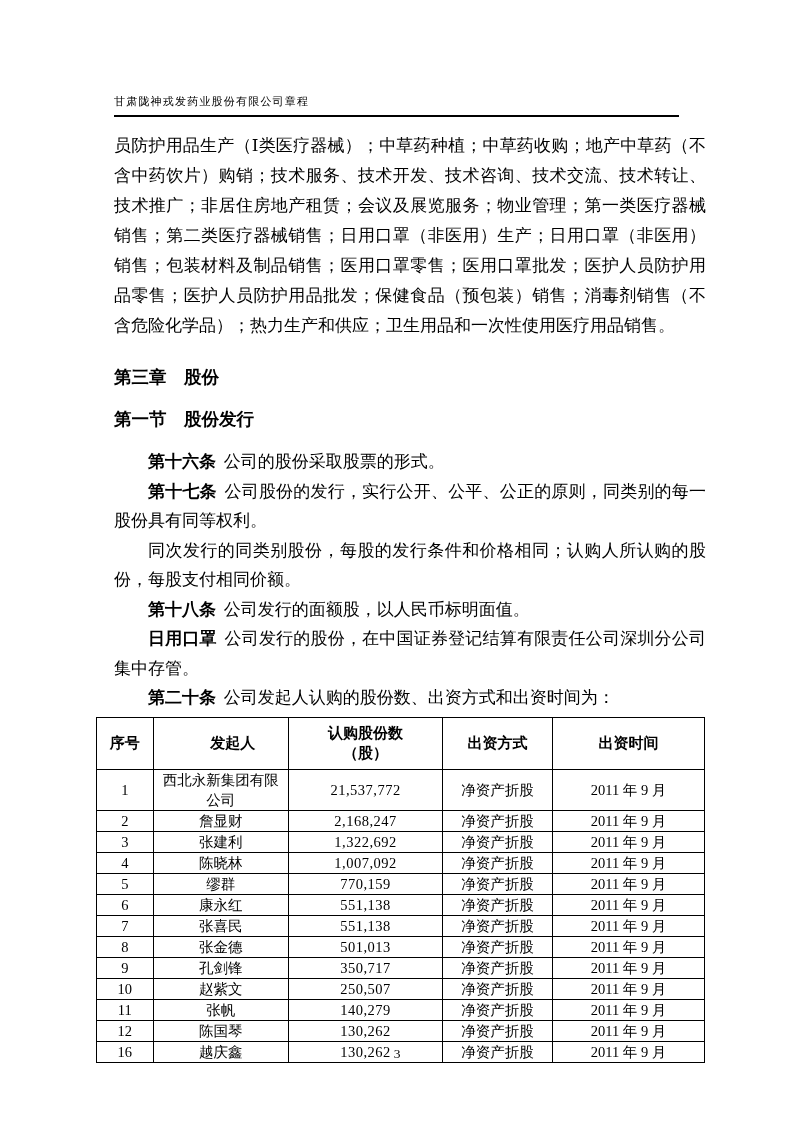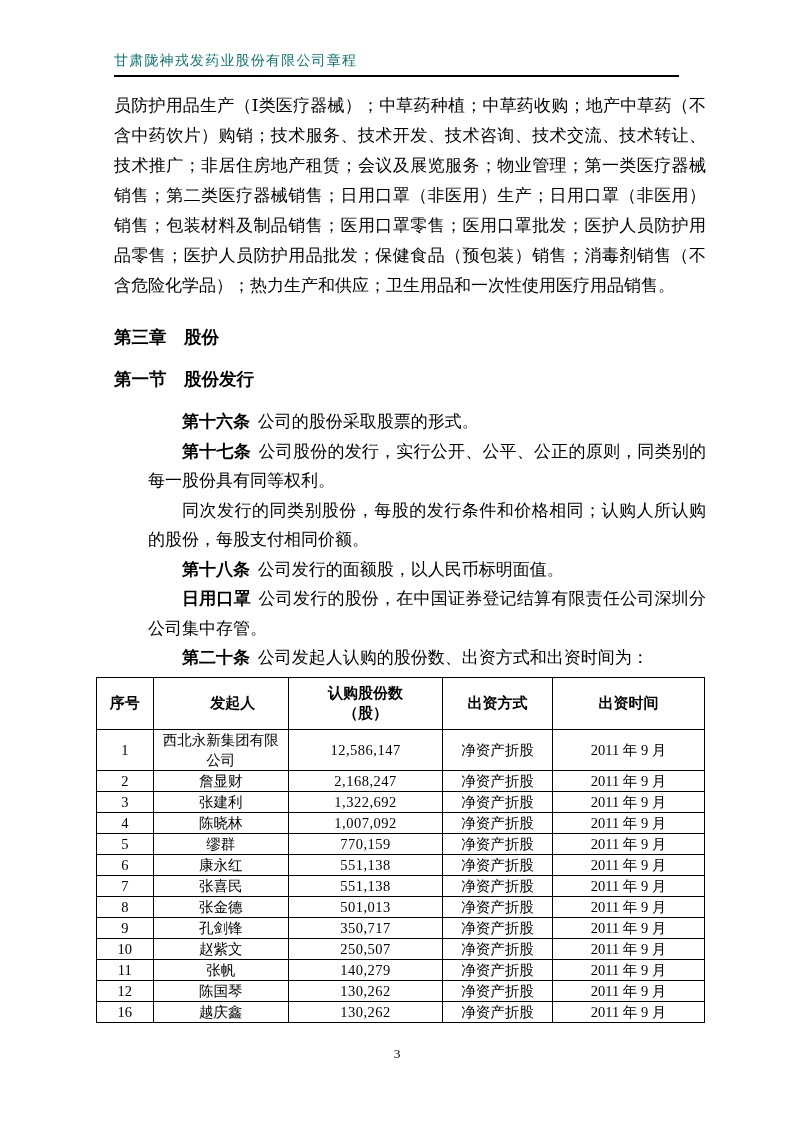--- a/index.html
+++ b/index.html
@@ -11,24 +11,25 @@
   }
   .page {
     position: relative;
     width: 794px; height: 1122px;
     background: #ffffff;
     padding: 52px 88px 0 114px;
     overflow: hidden;
   }
   
   .header-text {
-    font-size: 14px;
+    font-size: 11px;
     line-height: 18px;
     letter-spacing: 1.2px;
-    color: #0f766e;
+    color: #000000;
+    margin-top: 40px;
   }
   .header-rule {
     width: 565px; height: 2px;
     background: #000;
     margin-top: 5px;
   }
   
   .intro {
     margin-top: 14px;
     font-size: 17px;
@@ -38,21 +39,21 @@
   }
   .chapter, .section {
     text-align: left;
     font-weight: bold;
     font-size: 17.5px;
     line-height: 24px;
     font-family: "Liberation Sans", "DejaVu Sans", sans-serif;
   }
   .chapter { margin-top: 24px; }
   .section { margin-top: 18px; }
-  .articles { margin-top: 16px; margin-left: 34px; }
+  .articles { margin-top: 16px; }
   p.article {
     font-size: 17px;
     line-height: 29.5px;
     text-align: justify;
     text-justify: inter-ideograph;
     text-indent: 2em;
   }
   .art-num {
     font-weight: bold;
     font-family: "Liberation Sans", "DejaVu Sans", sans-serif;
@@ -136,21 +137,21 @@
           <th class="col-shares">认购股份数
 （股）</th>
           <th class="col-method">出资方式</th>
           <th class="col-time">出资时间</th>
         </tr>
     </thead>
     <tbody id="table-body">
         <tr>
           <td class="col-no">1</td>
           <td class="col-name">西北永新集团有限公司</td>
-          <td class="col-shares">12,586,147</td>
+          <td class="col-shares">21,537,772</td>
           <td class="col-method">净资产折股</td>
           <td class="col-time">2011 年 9 月</td>
         </tr>
         <tr>
           <td class="col-no">2</td>
           <td class="col-name">詹显财</td>
           <td class="col-shares">2,168,247</td>
           <td class="col-method">净资产折股</td>
           <td class="col-time">2011 年 9 月</td>
         </tr>

